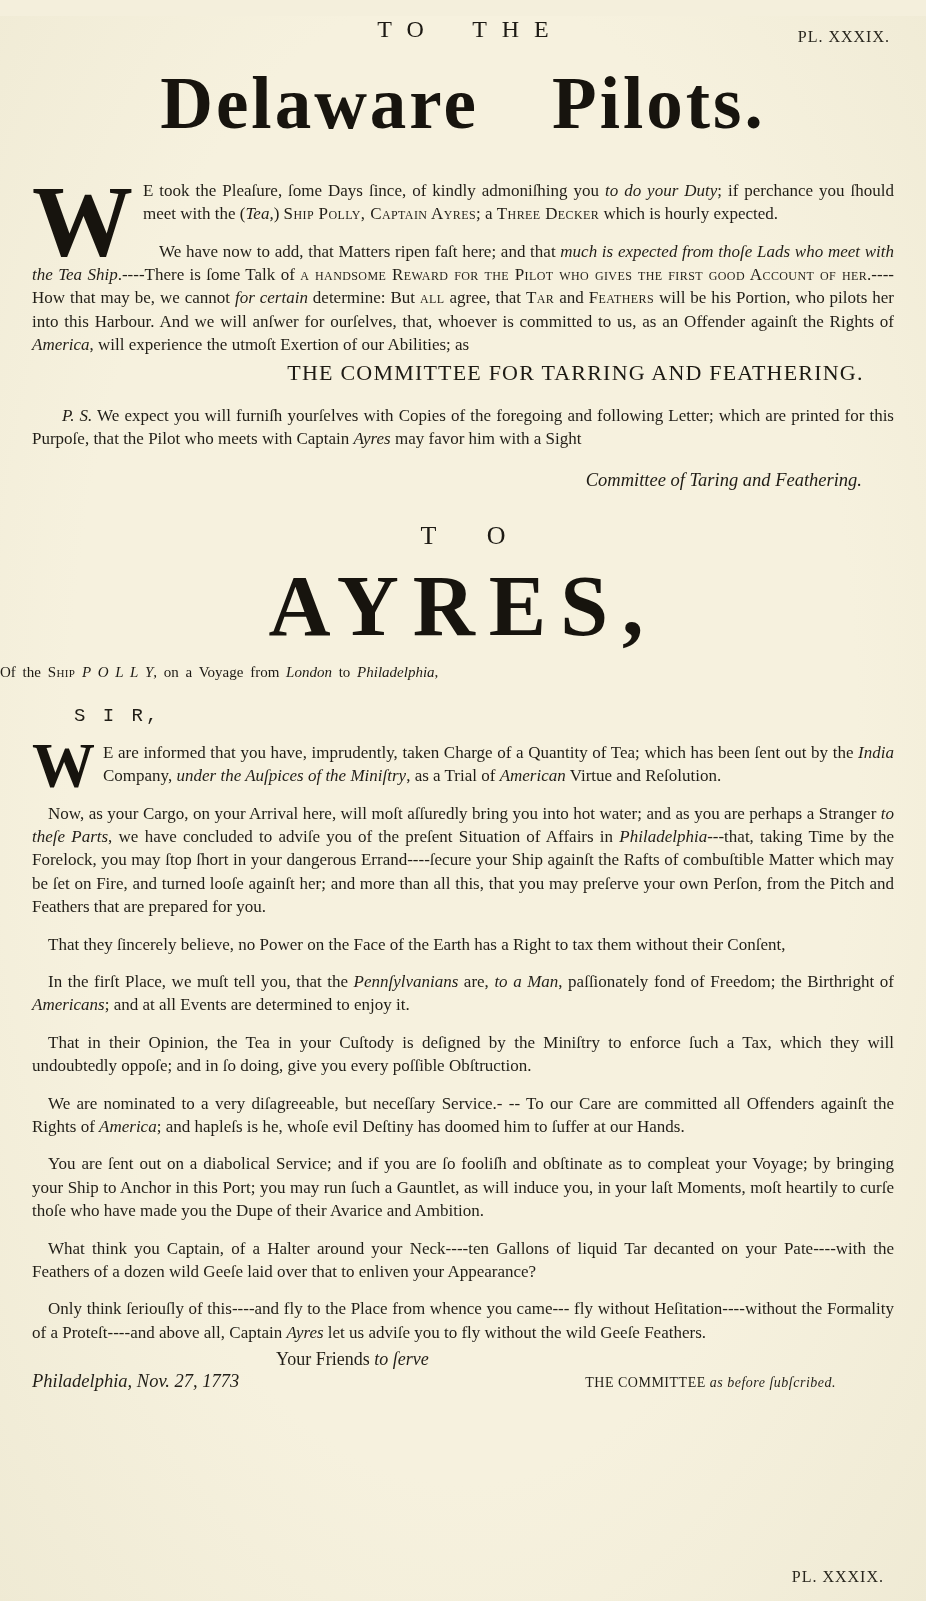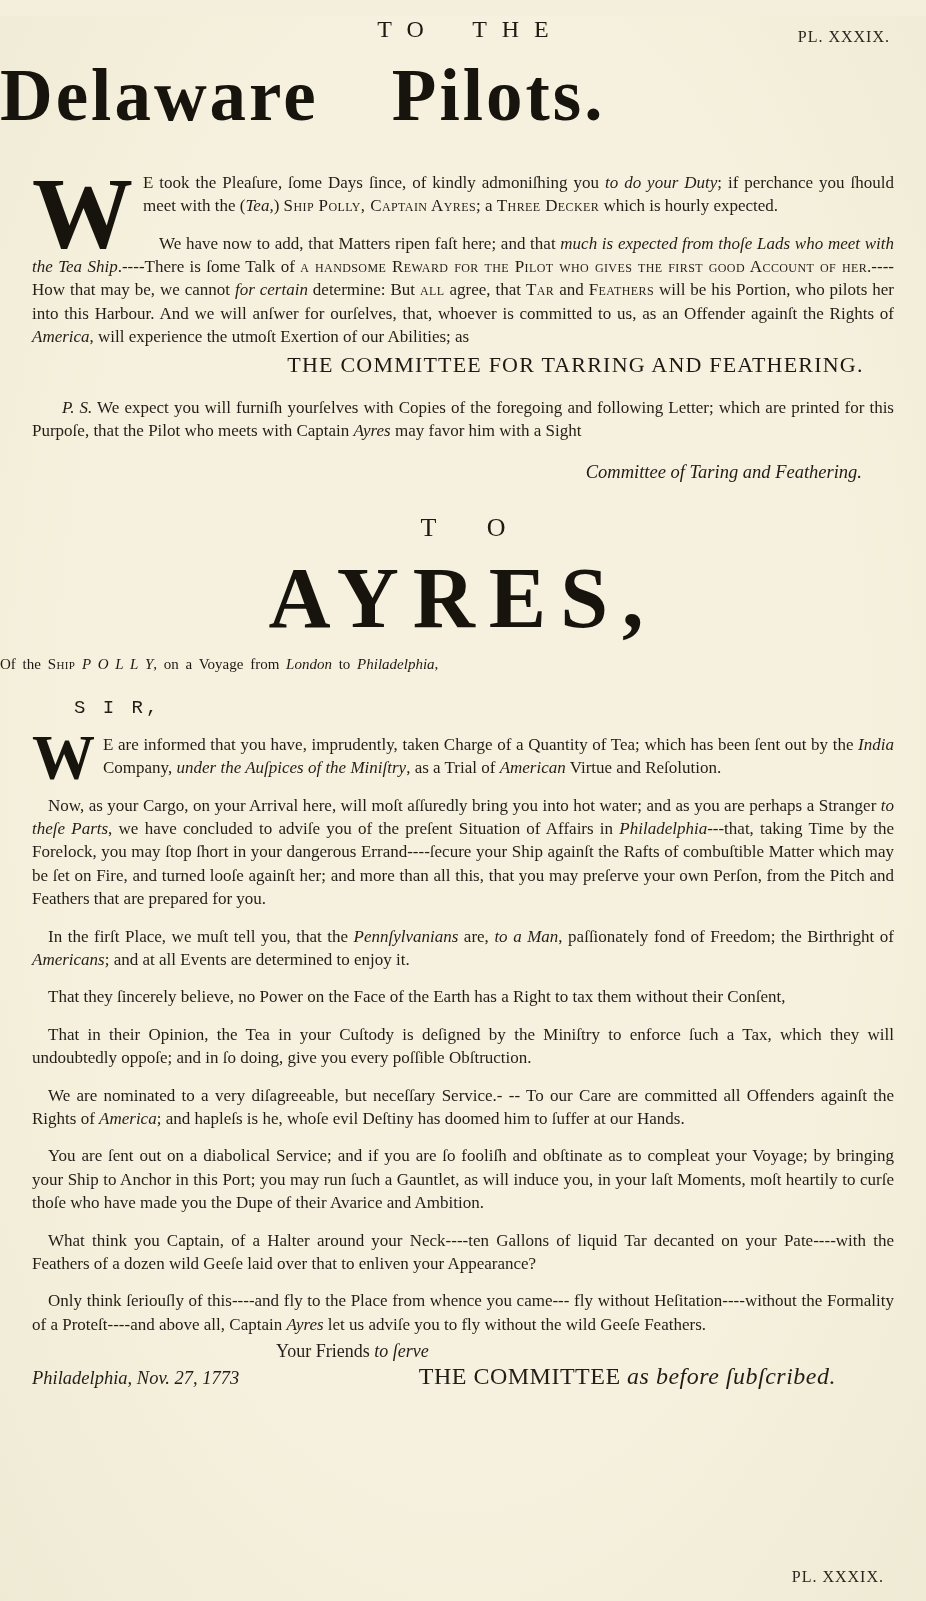--- a/index.html
+++ b/index.html
@@ -18,21 +18,21 @@
     font-size:16px;letter-spacing:1px;color:#2a271e;
   }
   .plate-top{top:12px;}
   .plate-bottom{top:1552px;right:42px;}
   .kicker1{
     margin-top:16px;text-align:center;
     font-size:24px;letter-spacing:0.62em;word-spacing:0.55em;
     text-indent:0.62em;color:#1d1a14;
   }
   .title1{
-    margin:12px 0 0 0;font-weight:bold;
+    margin:20px 0 0 0;text-align:center;font-weight:bold;
     font-size:73px;letter-spacing:3px;word-spacing:52px;
     color:#17140e;line-height:1.12;
   }
   .content{padding:0 32px;}
   .para{
     margin:0;text-align:justify;
     font-size:17px;line-height:23.4px;
     color:#211e17;
   }
   .para{margin-top:14px;text-indent:16px;}
@@ -73,21 +73,21 @@
   }
   .signoff{
     margin-top:5px;margin-left:244px;
     font-size:18px;
   }
   .bottom-row{
     margin-top:1px;display:flex;justify-content:space-between;
     align-items:baseline;padding-right:58px;
   }
   .dateline{font-size:18.5px;}
-  .committee2{font-size:24px;letter-spacing:0.5px;}
+  .committee2{font-size:14px;letter-spacing:0.5px;}
 </style>
 </head>
 <body>
 
 <div class="page">
 
   <div class="plate plate-top">PL. XXXIX.</div>
 
   <div class="kicker1">TO THE</div>
   <h1 class="title1">Delaware Pilots.</h1>
@@ -107,22 +107,22 @@
     <span class="t2b">AYRES,</span>
   </div>
   <div class="subtitle"><span>Of the </span><span class="sc">Ship</span><span> </span><span class="i">P O L L Y</span><span>, on a Voyage from </span><span class="i">London</span><span> to </span><span class="i">Philadelphia</span><span>,</span></div>
 
   <div class="content">
     <div class="salutation">S I R,</div>
     <p class="para dropcap-para">
       <span class="dc dc2">W</span><span><span>E are informed that you have, imprudently, taken Charge of a Quantity of Tea; which has been ſent out by the </span><span class="i">India</span><span> Company, </span><span class="i">under the Auſpices of the Miniſtry</span><span>, as a Trial of </span><span class="i">American</span><span> Virtue and Reſolution.</span></span>
     </p>
     <p class="para"><span>Now, as your Cargo, on your Arrival here, will moſt aſſuredly bring you into hot water; and as you are perhaps a Stranger </span><span class="i">to theſe Parts</span><span>, we have concluded to adviſe you of the preſent Situation of Affairs in </span><span class="i">Philadelphia</span><span>---that, taking Time by the Forelock, you may ſtop ſhort in your dangerous Errand----ſecure your Ship againſt the Rafts of combuſtible Matter which may be ſet on Fire, and turned looſe againſt her; and more than all this, that you may preſerve your own Perſon, from the Pitch and Feathers that are prepared for you.</span></p>
+    <p class="para"><span>That they ſincerely believe, no Power on the Face of the Earth has a Right to tax them without their Conſent,</span></p>
     <p class="para"><span>In the firſt Place, we muſt tell you, that the </span><span class="i">Pennſylvanians</span><span> are, </span><span class="i">to a Man</span><span>, paſſionately fond of Freedom; the Birthright of </span><span class="i">Americans</span><span>;  and at all Events are determined to enjoy it.</span></p>
-    <p class="para"><span>That they ſincerely believe, no Power on the Face of the Earth has a Right to tax them without their Conſent,</span></p>
     <p class="para"><span>That in their Opinion, the Tea in your Cuſtody is deſigned by the Miniſtry to enforce ſuch a Tax, which they will undoubtedly oppoſe; and in ſo doing, give you every poſſible Obſtruction.</span></p>
     <p class="para"><span>We are nominated to a very diſagreeable, but neceſſary Service.- -- To our Care are committed all Offenders againſt the Rights of </span><span class="i">America</span><span>;  and hapleſs is he, whoſe evil Deſtiny has doomed him to ſuffer at our Hands.</span></p>
     <p class="para"><span>You are ſent out on a diabolical Service;  and if you are ſo fooliſh and obſtinate as to compleat your Voyage;  by bringing your Ship to Anchor in this Port;  you may run ſuch a Gauntlet, as will induce you, in your laſt Moments, moſt heartily to curſe thoſe who have made you the Dupe of their Avarice and Ambition.</span></p>
     <p class="para"><span>What think you Captain,  of a Halter around your Neck----ten Gallons of liquid Tar decanted on your Pate----with the Feathers of a dozen wild Geeſe laid over that to enliven your Appearance?</span></p>
     <p class="para"><span>Only think ſeriouſly of this----and fly to the Place from whence you came--- fly without Heſitation----without the Formality of a Proteſt----and above all,   Captain </span><span class="i">Ayres</span><span> let us adviſe you to fly without the wild Geeſe Feathers.</span></p>
     <div class="signoff"><span>Your Friends </span><span class="i">to ſerve</span></div>
     <div class="bottom-row">
       <div class="dateline"><span class="i">Philadelphia, Nov. 27, 1773</span></div>
       <div class="committee2"><span>THE COMMITTEE </span><span class="i">as before ſubſcribed.</span></div>
     </div>

